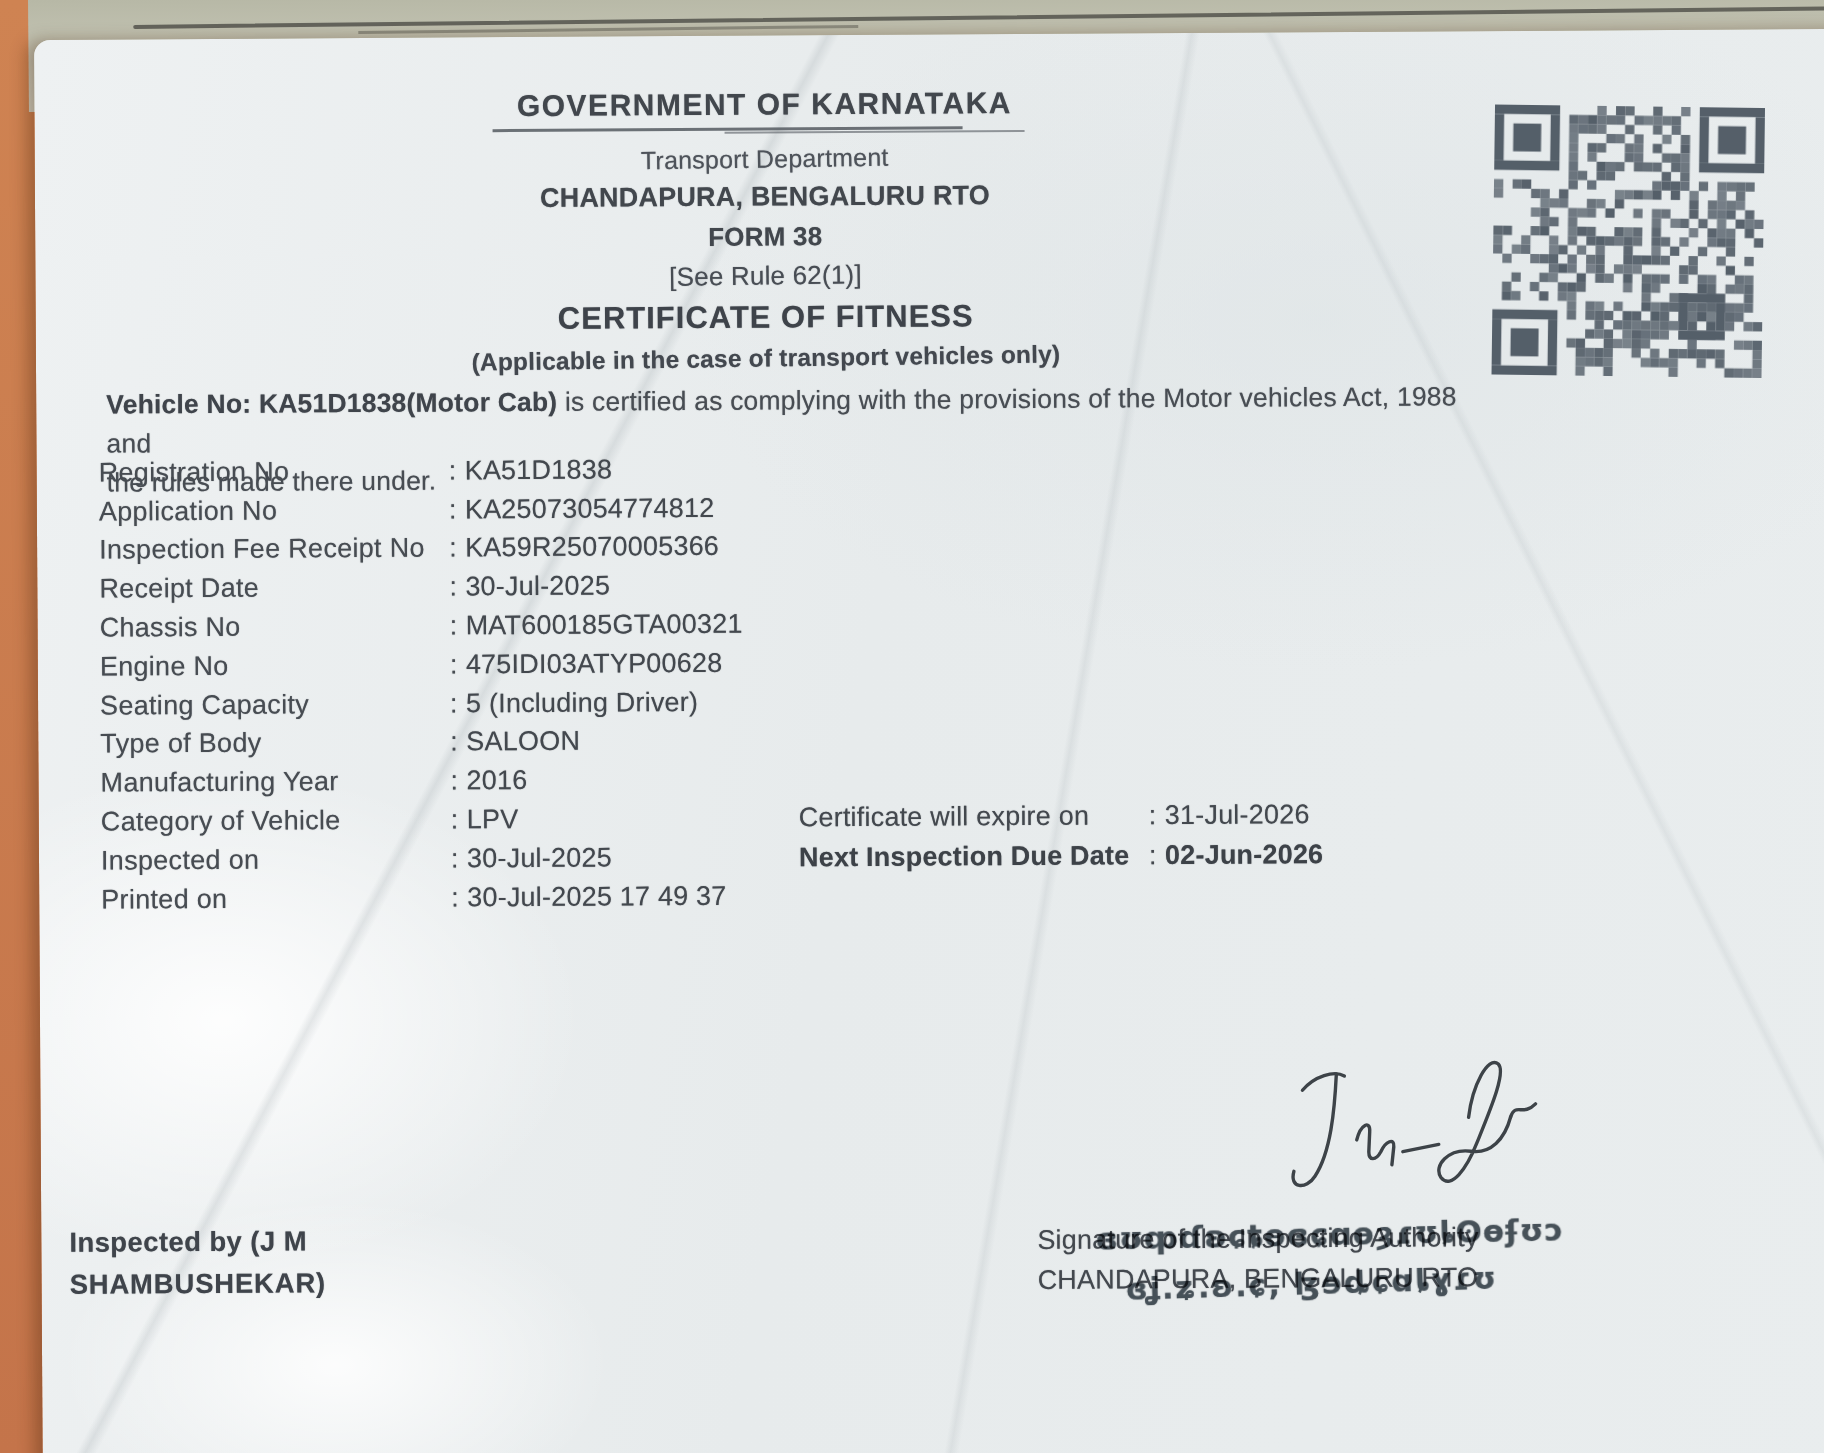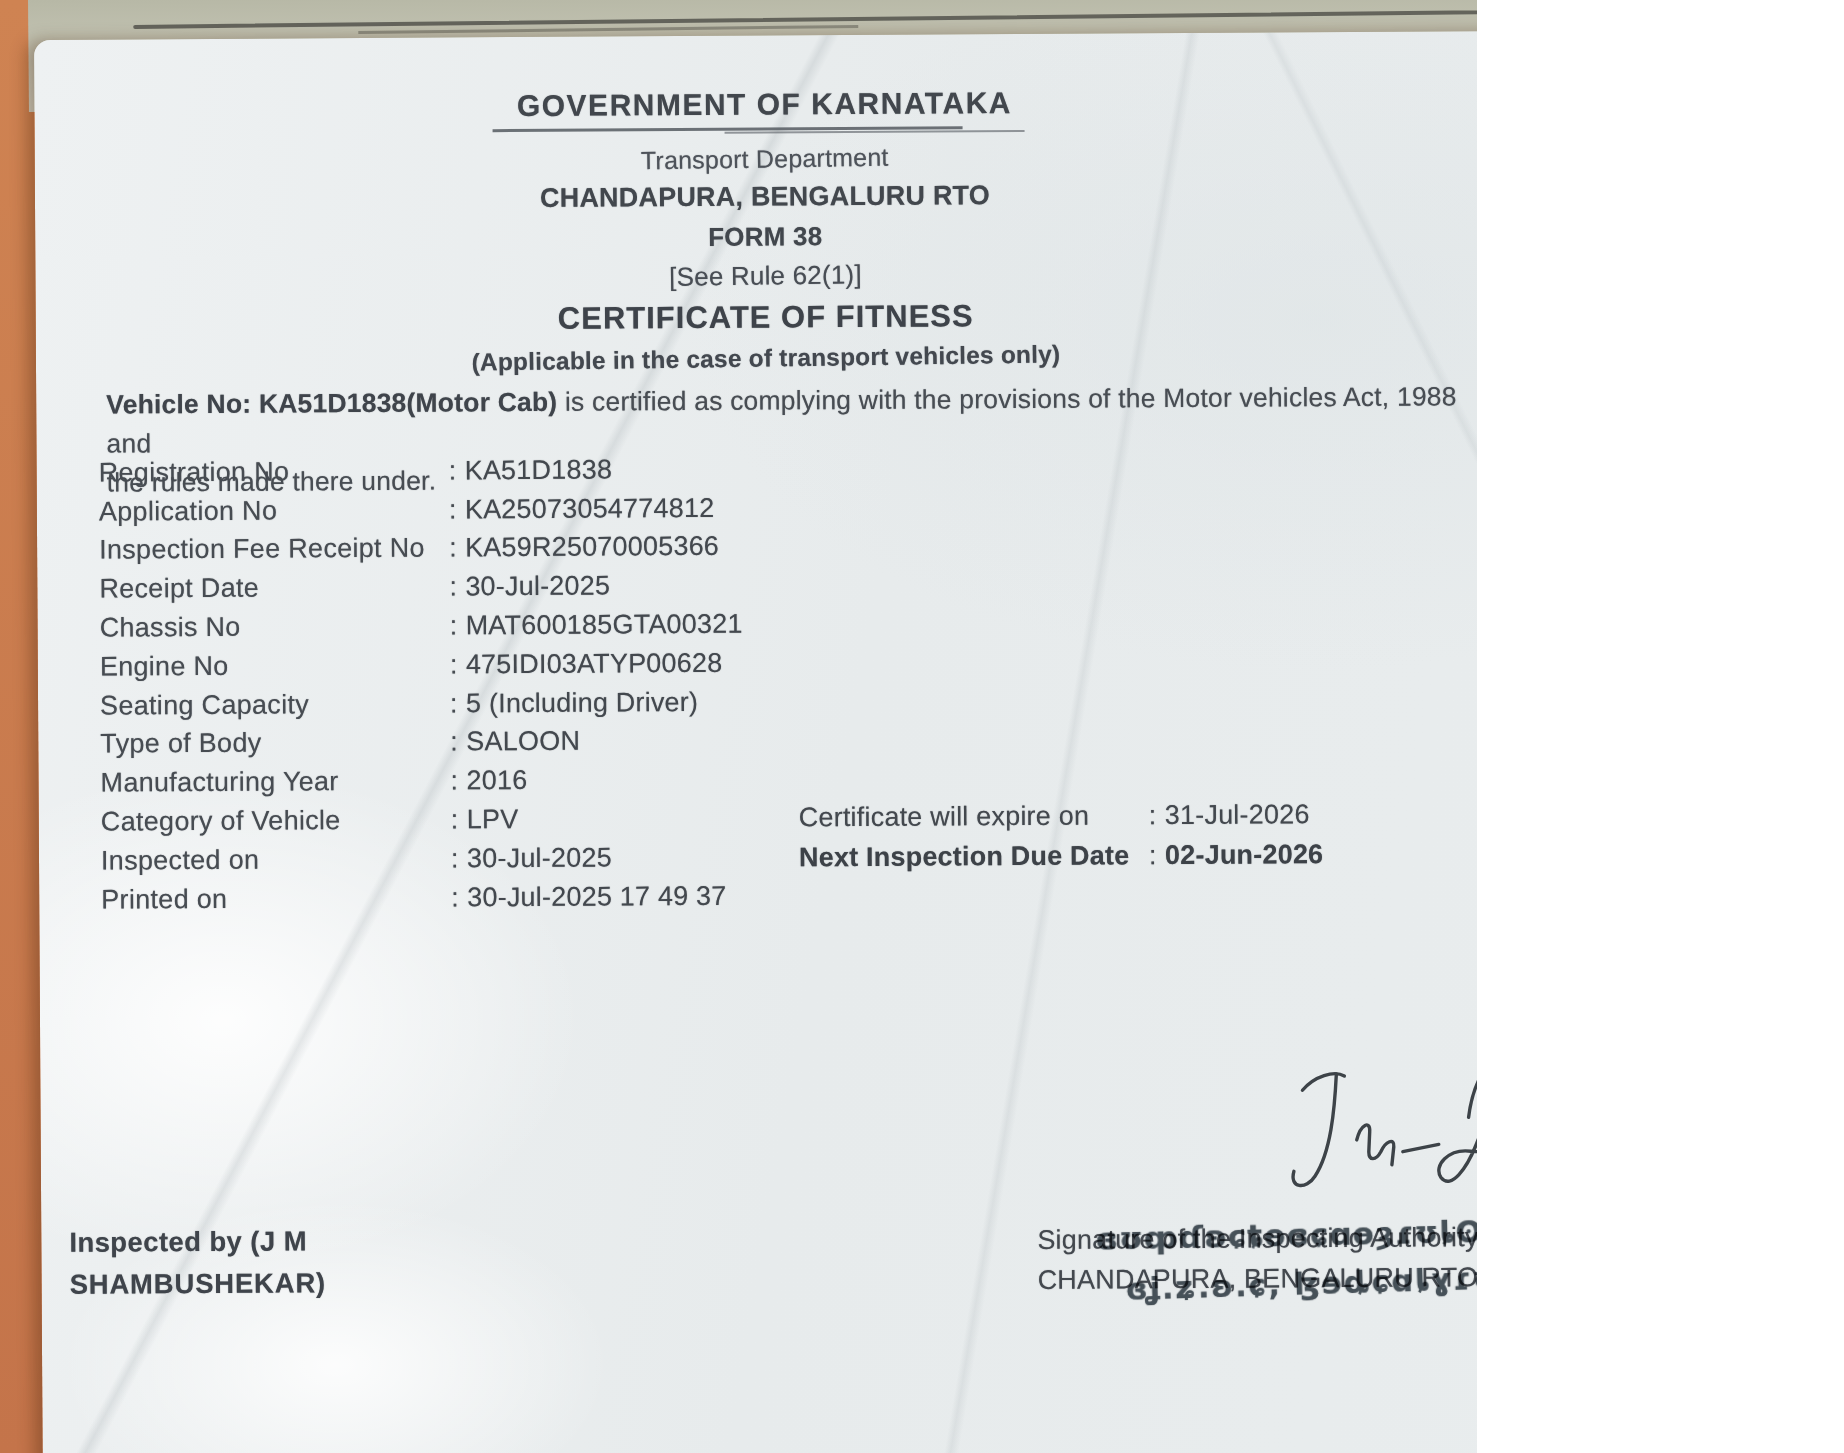--- a/index.html
+++ b/index.html
@@ -1,17 +1,17 @@
 <!DOCTYPE html>
 <html><head>
 <meta charset="utf-8">
 <style>
   html,body{margin:0;padding:0;}
   .stage{
-    position:relative;width:1477px;height:1453px;overflow:hidden;
+    position:relative;width:1824px;height:1453px;overflow:hidden;
     background:linear-gradient(180deg,var(--bg1,#cf8352) 0%,var(--bg2,#c4744a) 100%);
     font-family:"Liberation Sans",sans-serif;
   }
   
   .band{
     position:absolute;left:28px;top:0;width:1816px;height:112px;
     background:linear-gradient(180deg,#b7b8a6 0%,#c6c6b6 55%,#d4d4c6 100%);
     transform:rotate(-.5deg);transform-origin:left top;
   }
   .band-line{

